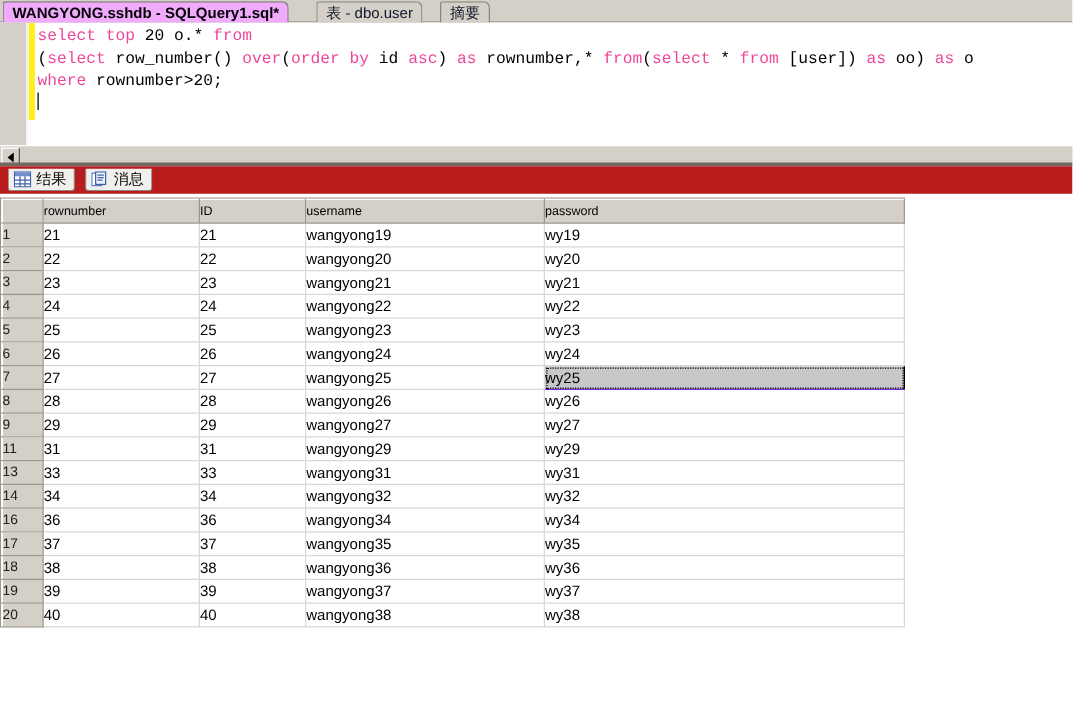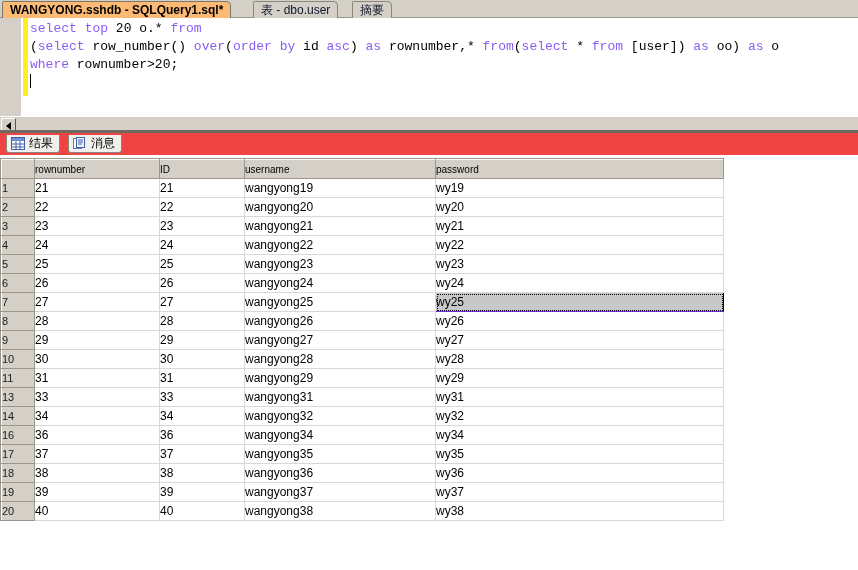--- a/index.html
+++ b/index.html
@@ -33,21 +33,21 @@
     line-height: 16px;
     padding: 0 7px;
     box-sizing: border-box;
     font-size: 12px;
     white-space: nowrap;
     border: 1px solid #8a867c;
     border-bottom: none;
     border-radius: 2px 5px 0 0;
   }
   .doc-tab.active {
-    background: #fdba74;
+    background: #f0abfc;
     font-weight: bold;
     z-index: 3;
     border-color: #7a766c;
   }
   .doc-tab.inactive {
     background: #d4d0c8;
     color: #0f172a;
     z-index: 1;
   }
   #tab-sqlquery { left: 2px; }
@@ -79,21 +79,21 @@
   #code-area {
     position: absolute;
     left: 30px; top: 2px;
     width: 828px; height: 96px;
     font-family: "Liberation Mono", "DejaVu Sans Mono", monospace;
     font-size: 13px;
     line-height: 18px;
     white-space: pre;
     color: #000000;
   }
-  .kw  { color: #8b5cf6; }
+  .kw  { color: #ec4899; }
   .num { color: #000000; }
   .caret {
     display: inline-block;
     width: 1px;
     height: 14px;
     background: #000;
     vertical-align: -2px;
   }
 
   
@@ -134,21 +134,21 @@
     left: 0; top: 130px;
     width: 858px; height: 3px;
     background: #6e6a62;
   }
 
   
   #results-tabs {
     position: absolute;
     left: 0; top: 133px;
     width: 858px; height: 22px;
-    background: #ef4444;
+    background: #b91c1c;
   }
   .res-tab {
     position: absolute;
     top: 2px;
     height: 18px;
     line-height: 17px;
     padding: 0 6px 0 4px;
     box-sizing: border-box;
     font-size: 12px;
     white-space: nowrap;
@@ -367,27 +367,20 @@
           <td class="cell">wy26</td>
         </tr>
         <tr>
           <td class="rowhdr">9</td>
           <td class="cell">29</td>
           <td class="cell">29</td>
           <td class="cell">wangyong27</td>
           <td class="cell">wy27</td>
         </tr>
         <tr>
-          <td class="rowhdr">10</td>
-          <td class="cell">30</td>
-          <td class="cell">30</td>
-          <td class="cell">wangyong28</td>
-          <td class="cell">wy28</td>
-        </tr>
-        <tr>
           <td class="rowhdr">11</td>
           <td class="cell">31</td>
           <td class="cell">31</td>
           <td class="cell">wangyong29</td>
           <td class="cell">wy29</td>
         </tr>
         <tr>
           <td class="rowhdr">13</td>
           <td class="cell">33</td>
           <td class="cell">33</td>

